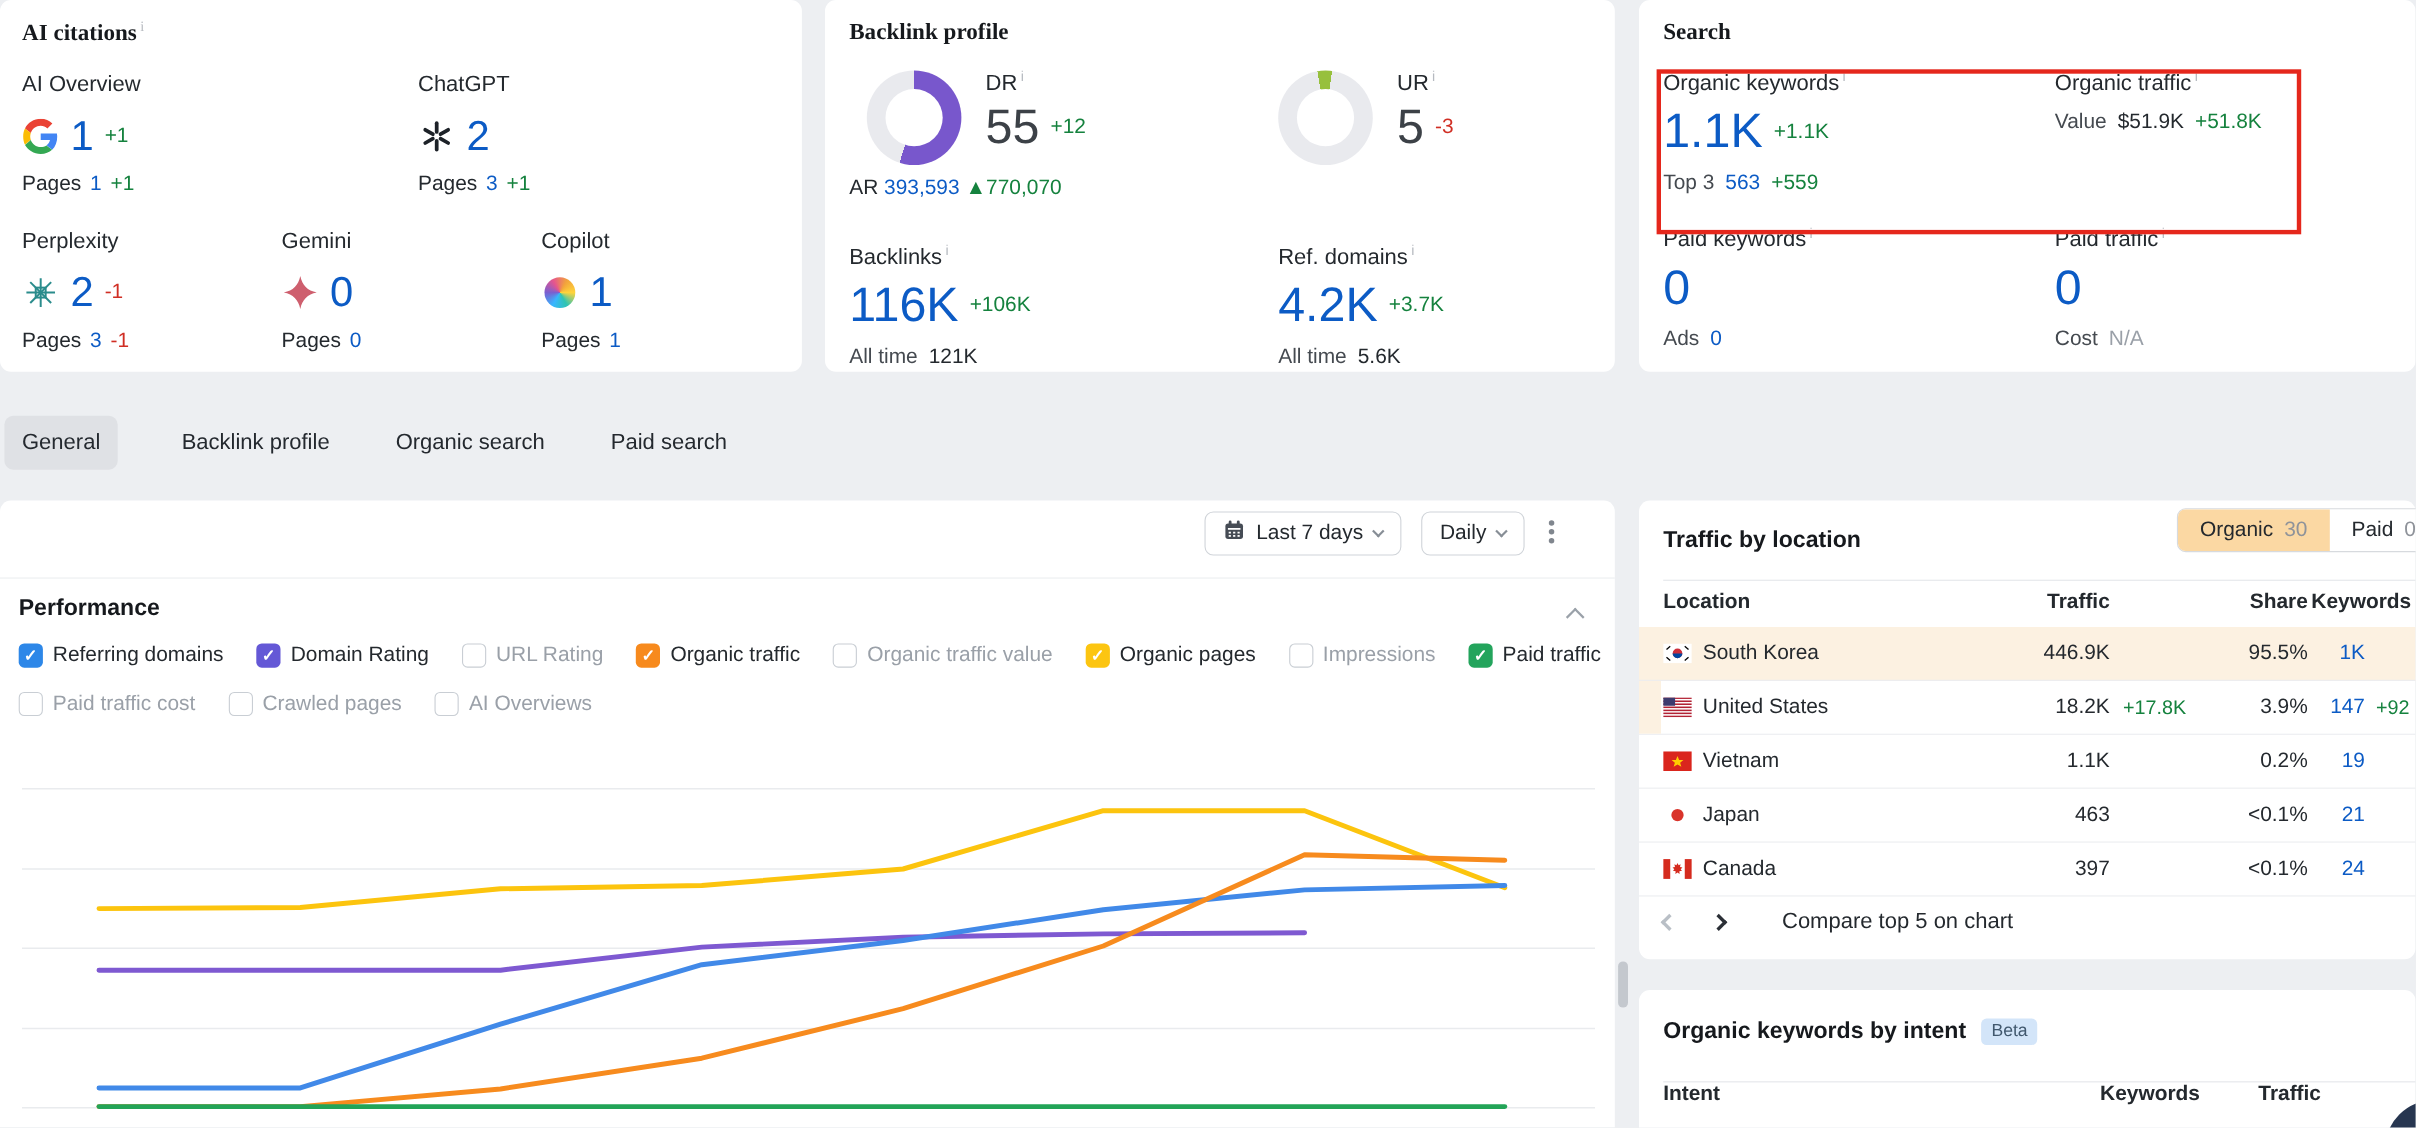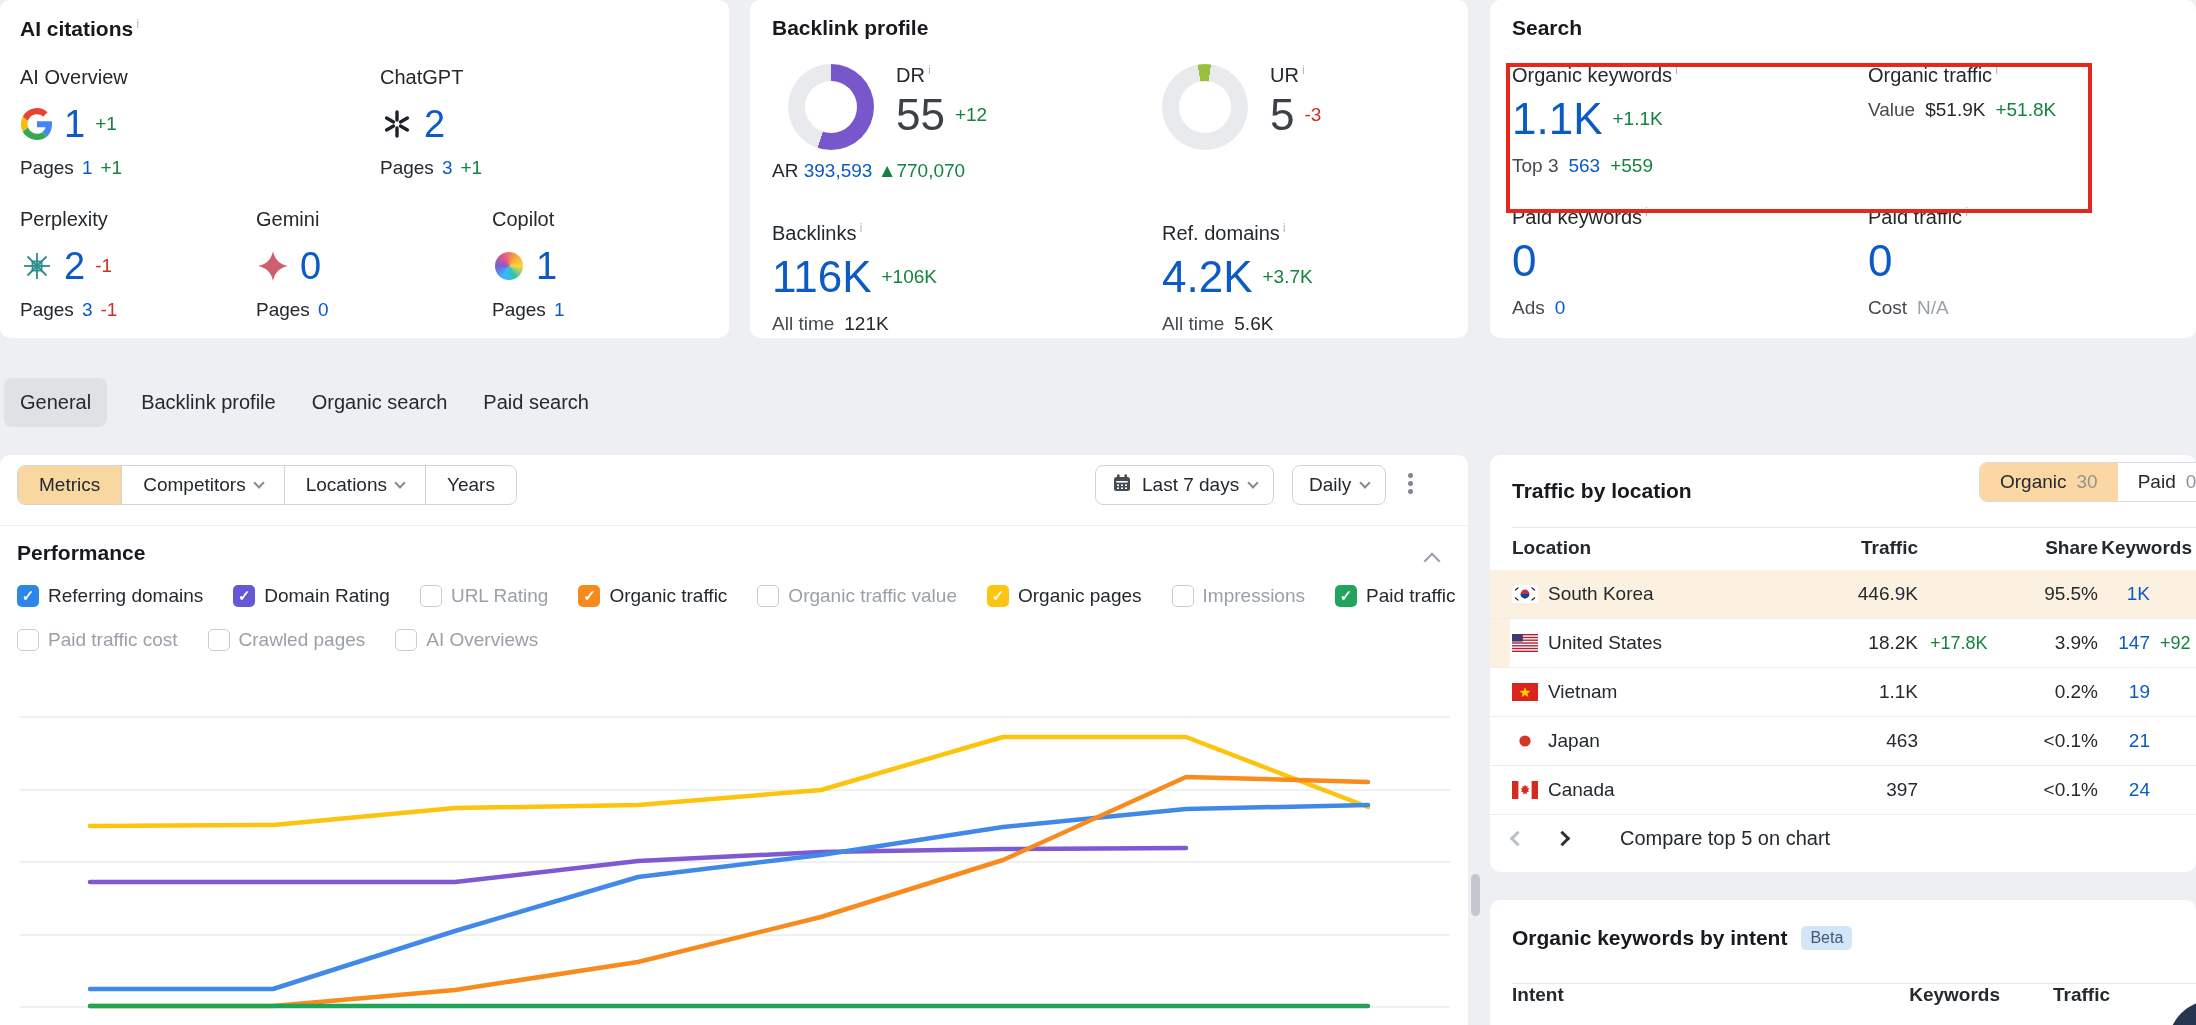--- a/index.html
+++ b/index.html
@@ -21,21 +21,21 @@
   .bignum { font-size:44px; color:#0c5bc5; line-height:1; }
   .bignum.dark { color:#3c4147; }
   .ainum { font-size:38px; color:#0c5bc5; line-height:1; }
   .delta { font-size:19px; }
   .subrow { font-size:19px; }
 
   
   #card-ai  { left:0;    top:15; width:729px; height:338px; }
   #card-bl  { left:750px; top:15; width:718px; height:338px; }
   #card-se  { left:1490px;top:15; width:706px; height:338px; }
-  .c-pad-title { position:absolute; left:20px; top:16px; }
+  .c-pad-title { position:absolute; left:20px; top:16px;font-family:Liberation Serif, serif; }
   .ai-row { position:absolute; left:20px; right:10px; display:grid; }
   .ai-row1 { top:66px;  grid-template-columns:360px 1fr; }
   .ai-row2 { top:208px; grid-template-columns:236px 236px 1fr; }
   .ai-cell .label { margin-bottom:12px; }
   .valrow { display:flex; align-items:center; gap:10px; height:46px; }
   .pagesrow { margin-top:10px; font-size:19px; display:flex; gap:8px; }
   .ai-ic { width:34px; height:34px; display:inline-flex; align-items:center; justify-content:center; }
 
   .donut { position:absolute; width:86px; height:86px; border-radius:50%; }
   .donut::after { content:""; position:absolute; inset:17px; background:#fff; border-radius:50%; }
@@ -46,21 +46,21 @@
   .rate-text .valrow { height:52px; margin-top:2px; }
   .mini-block { position:absolute; }
   .mini-block .label { margin-bottom:8px; }
   .alltime { margin-top:12px; font-size:19px; color:#454a50; display:flex; gap:10px; }
   .alltime b { font-weight:400; color:#24292e; }
 
   #red-annotation { position:absolute; left:1506px; top:63px; width:586px; height:150px;
     border:4px solid #e5271c; z-index:6; pointer-events:none; }
 
   
-  #tabbar { position:absolute; left:4px; top:378px; display:flex; gap:32px; align-items:center;justify-content:space-between; }
+  #tabbar { position:absolute; left:4px; top:378px; display:flex; gap:56px; align-items:center;justify-content:space-between; }
   .tab { font-size:20px; color:#24292f; padding:13px 2px; border-radius:8px; white-space:nowrap; }
   .tab.active { background:#dfe1e5; padding:13px 16px; }
 
   
   #main-panel { left:0; top:455px; width:1468px; height:570px; border-radius:10px 10px 0 0; }
   #seg-filters { position:absolute; left:17px; top:10px; height:40px; display:flex;
      border:1px solid #d0d4d9; border-radius:8px; background:#fff; overflow:hidden; }
   .seg { display:flex; align-items:center; gap:9px; padding:0 21px; font-size:19px;
      border-right:1px solid #d0d4d9; }
   .seg:last-child { border-right:none; }
@@ -342,32 +342,20 @@
 
 <div id="tabbar">
   <div class="tab active">General</div>
   <div class="tab">Backlink profile</div>
   <div class="tab">Organic search</div>
   <div class="tab">Paid search</div>
 </div>
 
 <div class="card" id="main-panel">
 
-  <div id="seg-filters">
-    <div class="seg active">Metrics</div>
-    <div class="seg">
-        <span>Competitors</span>
-        <i class="chev"></i>
-      </div>
-    <div class="seg">
-        <span>Locations</span>
-        <i class="chev"></i>
-      </div>
-    <div class="seg">Years</div>
-  </div>
 
   <div class="btn" id="btn-date">
     <span>
       <svg width="20" height="20" viewBox="0 0 20 20">
           <rect x="2" y="4" width="16" height="14" rx="2.5" fill="#464c55"></rect>
           <rect x="5" y="1.2" width="2.6" height="4.6" rx="1.3" fill="#464c55"></rect>
           <rect x="12.4" y="1.2" width="2.6" height="4.6" rx="1.3" fill="#464c55"></rect>
           <rect x="4.3" y="8" width="11.4" height="1.6" fill="#fff"></rect>
           <g fill="#fff">
             <rect x="5" y="11.4" width="2" height="1.6"></rect>

